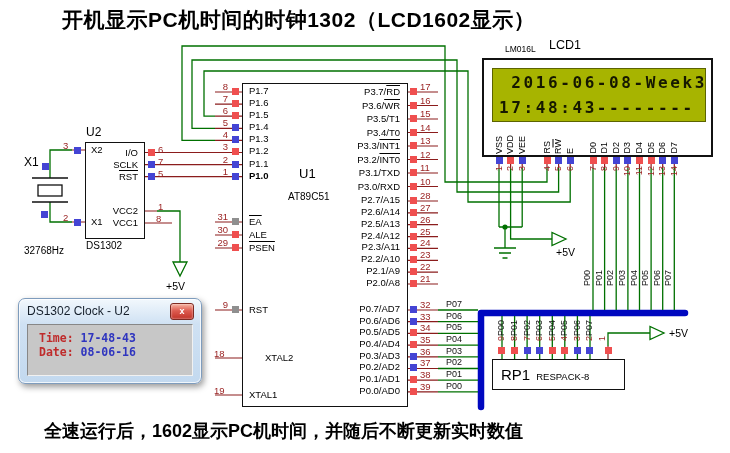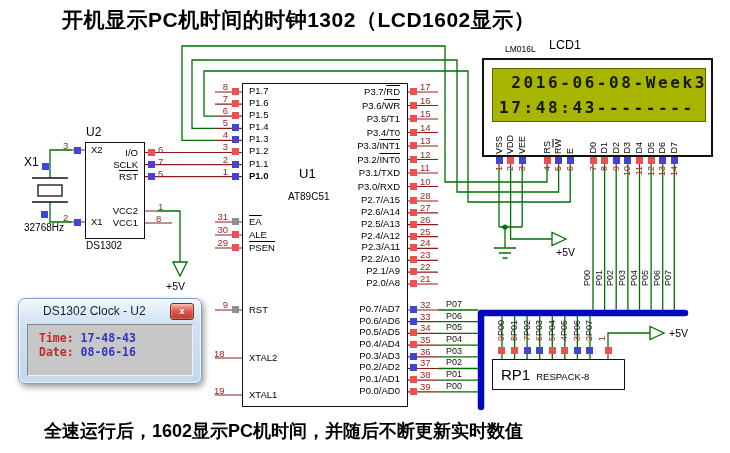--- a/index.html
+++ b/index.html
@@ -50,21 +50,21 @@
             letter-spacing:2.6px;line-height:25px;color:#161800;white-space:pre;}
   
   #rp1-box{left:492px;top:359px;width:131px;height:29px;display:flex;align-items:center;}
   #rp1-ref{font-size:15px;margin:0 6px 0 8px;}
   #rp1-part{font-size:9.5px;margin-top:3px;}
   
   #popup{left:18px;top:298px;width:182px;height:84px;border-radius:7px;
          background:linear-gradient(#f2f8fd,#cfe1f3 30%,#c3d9ef);
          border:1px solid #7e9cbd;box-shadow:2px 3px 6px rgba(0,0,0,.4), inset 0 0 0 1px rgba(255,255,255,.75);}
   #popup-titlebar{position:absolute;left:0;top:0;right:0;height:25px;}
-  #popup-title{position:absolute;left:24px;top:5px;font-size:12px;color:#16202c;white-space:nowrap;}
+  #popup-title{position:absolute;left:8px;top:5px;font-size:12px;color:#16202c;white-space:nowrap;}
   #popup-close{position:absolute;right:7px;top:4px;width:22px;height:15px;border-radius:3px;
          background:linear-gradient(#f6b4a4,#dd5c50 45%,#c13328);border:1px solid #7e2a22;
          color:#fff;font-size:9px;font-weight:bold;text-align:center;line-height:14px;
          box-shadow:inset 0 0 2px rgba(255,255,255,.8);cursor:pointer;}
   #popup-body{position:absolute;left:8px;top:25px;right:8px;bottom:7px;background:#c7c7c7;
          border:1.5px solid;border-color:#878787 #f1f1f1 #f1f1f1 #878787;padding:7px 0 0 11px;}
   .pline{font-family:"DejaVu Sans Mono",monospace;font-weight:bold;font-size:11.5px;line-height:13.5px;white-space:pre;}
   .plab{color:#bf2b2b;}
   .pval{color:#2f35bf;}
   .v5{font-size:10.5px;color:#000;}
@@ -203,21 +203,21 @@
     </div>
   <div class="lblcol" style="left:249px;top:215px;">
 
       <div class="lblrow lbl-l" style="height:13px;line-height:13px;"><span></span><span class="ov">EA</span></div>
 
       <div class="lblrow lbl-l" style="height:13px;line-height:13px;"><span>ALE</span><span class="ov"></span></div>
 
       <div class="lblrow lbl-l" style="height:13px;line-height:13px;"><span></span><span class="ov">PSEN</span></div>
     </div>
   <div class="abs lblrow" style="left:249px;top:304px;">RST</div>
-  <div class="abs lblrow" style="left:249px;top:352px;">XTAL2</div>
+  <div class="abs lblrow" style="left:265px;top:352px;">XTAL2</div>
   <div class="abs lblrow" style="left:249px;top:389px;">XTAL1</div>
 
   <div class="pingrp" style="left:408px;top:85px;width:60px;">
 
       <div class="prow prow-r" style="height:13.5px;">
         <span class="sq red"></span>
         <span class="pnum">17</span>
       </div>
 
       <div class="prow prow-r" style="height:13.5px;">
@@ -423,21 +423,21 @@
   <div class="abs sq blue" style="left:148px;top:161.1px;"></div>
   <div class="abs" style="left:158px;top:156px;font-size:9.5px;color:#9b2424;">7</div>
   <div class="abs sq blue" style="left:148px;top:173.2px;"></div>
   <div class="abs" style="left:158px;top:168px;font-size:9.5px;color:#9b2424;">5</div>
   <div class="abs" style="left:158px;top:201px;font-size:9.5px;color:#9b2424;">1</div>
   <div class="abs" style="left:156px;top:213px;font-size:9.5px;color:#9b2424;">8</div>
 
   <div class="abs" style="left:24px;top:155px;font-size:12px;">X1</div>
   <div class="abs sq blue" style="left:42px;top:163px;"></div>
   <div class="abs sq blue" style="left:41px;top:211px;"></div>
-  <div class="abs" style="left:24px;top:222px;font-size:10px;">32768Hz</div>
+  <div class="abs" style="left:24px;top:245px;font-size:10px;">32768Hz</div>
 
   <div class="abs smallref" style="left:505px;top:44px;">LM016L</div>
   <div class="abs" style="left:549px;top:38px;font-size:12.5px;">LCD1</div>
   <div class="cbox" id="lcd-body">
     <div class="abs" id="lcd-screen">
       <div class="lcd-line"> 2016-06-08-Week3</div>
       <div class="lcd-line">17:48:43--------</div>
     </div>
   </div>
 

